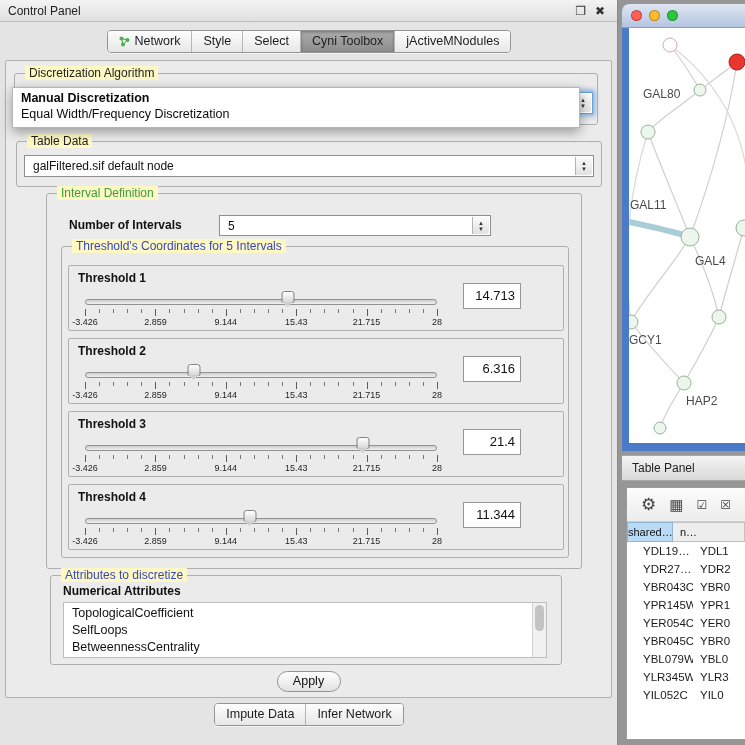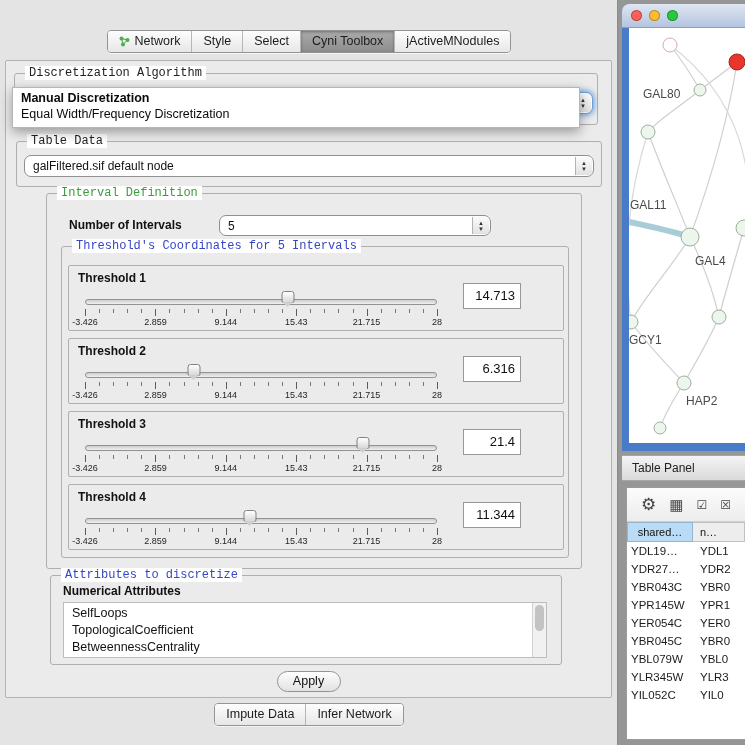--- a/index.html
+++ b/index.html
@@ -17,26 +17,26 @@
   .seg{display:flex;border:1px solid #949494;border-radius:4px;overflow:hidden;background:#f0f0f0;box-shadow:0 1px 0 rgba(255,255,255,.6);}
   .seg .tab{padding:3px 11px 4px;font-size:12.5px;color:#1c1c1c;background:linear-gradient(#fdfdfd,#e7e7e7);border-left:1px solid #b6b6b6;display:flex;align-items:center;gap:5px;white-space:nowrap;cursor:default;}
   .seg .tab:first-child{border-left:none;}
   .top-tabbar .tab.selected{background:linear-gradient(#ababab,#8d8d8d);box-shadow:inset 0 1px 3px rgba(0,0,0,.35);align-items:center;}
   .bottom-tabbar .tab.selected{background:linear-gradient(#868686,#6d6d6d);color:#fff;box-shadow:inset 0 1px 3px rgba(0,0,0,.4);}
   .tab-icon{display:inline-flex;}
 
   .cp-content{position:absolute;left:5px;top:60px;width:607px;height:638px;background:#ebebeb;border:1px solid #b2b2b2;border-radius:2px;box-sizing:border-box;}
 
   .group{position:absolute;border:1px solid #afafaf;border-radius:3px;box-sizing:border-box;}
-  .group-label{position:absolute;top:-8px;left:10px;background:#ffffff;padding:0 4px;font-size:12px;white-space:nowrap;font-family:Liberation Mono, monospace;}
+  .group-label{position:absolute;top:-8px;left:10px;background:#fef9c3;padding:0 4px;font-size:12px;white-space:nowrap;}
   .group-label.green{color:#3c9b3c;}
   .group-label.blue{color:#3646c3;}
   .group-label.plain{color:#222;}
 
-  .combo{position:absolute;background:#fff;border:1px solid #8f8f8f;border-radius:7px;font-size:12px;box-sizing:border-box;}
+  .combo{position:absolute;background:#fff;border:1px solid #8f8f8f;border-radius:0;font-size:12px;box-sizing:border-box;}
   .combo .combo-text{position:absolute;left:8px;top:0;bottom:0;display:flex;align-items:center;white-space:nowrap;}
   .combo .stepper{position:absolute;right:1px;top:1px;bottom:1px;width:16px;border-left:1px solid #b2b2b2;background:linear-gradient(#fbfbfb,#e1e1e1);border-radius:0 3px 3px 0;display:flex;flex-direction:column;align-items:center;justify-content:center;color:#333;}
   .stepper::before{content:"▲";font-size:6px;line-height:6px;}
   .stepper::after{content:"▼";font-size:6px;line-height:6px;}
   .combo.focused{border-color:#6b9fd8;box-shadow:0 0 5px 2px rgba(96,152,214,.75);}
 
   .popup{position:absolute;left:6px;top:26px;width:566px;background:#fff;border:1px solid #b6b6b6;box-shadow:0 4px 11px rgba(0,0,0,.35);z-index:40;padding:2px 0 5px;}
   .popup .ph{font-size:12.5px;color:#b2b2b2;text-align:center;line-height:16px;}
   .popup .opt{font-size:12.5px;color:#0a0a0a;line-height:16px;padding-left:8px;}
   .popup .opt.bold{font-weight:bold;}
@@ -73,31 +73,38 @@
   
   .tp-titlebar{position:absolute;left:622px;top:455px;width:123px;height:26px;background:linear-gradient(#f4f4f4,#d9d9d9);border-top:1px solid #a6a6a6;border-bottom:1px solid #a6a6a6;font-size:12px;line-height:24px;padding-left:10px;box-sizing:border-box;color:#222;}
   .tw{position:absolute;left:626px;top:487px;width:119px;height:253px;background:#fff;border:1px solid #9a9a9a;border-right:none;box-sizing:border-box;overflow:hidden;}
   .tw-toolbar{height:33px;background:linear-gradient(#fcfcfc,#ececec);border-bottom:1px solid #cfcfcf;display:flex;align-items:center;padding-left:14px;gap:13px;}
   .tb-icon{color:#444;display:inline-block;}
   .tb-icon:nth-child(1){font-size:17px;}
   .tb-icon:nth-child(2){font-size:15px;}
   .tb-icon:nth-child(3),.tb-icon:nth-child(4){font-size:12px;}
   .tw-header{display:flex;height:20px;}
   .th-cell{box-sizing:border-box;font-size:11px;line-height:18px;text-align:center;border:1px solid #c2c2c2;white-space:nowrap;overflow:hidden;}
-  .th-cell.sel{background:#b9dbf6;border-color:#92b5d2;width:66px;}
+  .th-cell.sel{background:#b9dbf6;border-color:#92b5d2;width:46px;}
   .th-cell.norm{background:#ededed;border-left:none;flex:1;text-align:left;padding-left:7px;}
   .trow{display:flex;height:18px;font-size:11.5px;color:#1b1b1b;}
-  .trow .c1{width:66px;padding-left:4px;box-sizing:border-box;line-height:18px;white-space:nowrap;overflow:hidden;}
+  .trow .c1{width:66px;padding-left:16px;box-sizing:border-box;line-height:18px;white-space:nowrap;overflow:hidden;}
   .trow .c2{flex:1;padding-left:7px;line-height:18px;white-space:nowrap;overflow:hidden;}
 </style>
 </head>
 <body>
 
 <div class="control-panel">
 
+  <div class="cp-titlebar">
+    <span>Control Panel</span>
+    <span class="cp-title-icons">
+      <span>❐</span>
+      <span>✖</span>
+    </span>
+  </div>
 
   <div class="top-tabbar">
     <div class="seg" id="top-seg">
         <div class="tab">
           <span class="tab-icon">
             <svg width="11" height="11" viewBox="0 0 11 11">
               <path d="M2.5 2.5 L8.5 4 L4 8.5 Z" fill="none" stroke="#3aa03a" stroke-width="1"></path>
               <circle cx="2.5" cy="2.5" r="2" fill="#4caf50"></circle>
               <circle cx="8.5" cy="4" r="2" fill="#4caf50"></circle>
               <circle cx="4" cy="8.5" r="2" fill="#4caf50"></circle>
@@ -336,22 +343,22 @@
       </div>
     </div>
 
     <div class="group" style="left:44px;top:514px;width:512px;height:90px;">
       <span class="group-label blue">Attributes to discretize</span>
       <div class="attr-title">Numerical Attributes</div>
       <div class="attr-list" id="attr-list">
         <div class="attr-scroll">
           <div class="attr-thumb"></div>
         </div>
-      <div class="attr-item">SelfLoops</div>
-          <div class="attr-item">TopologicalCoefficient</div>
+      <div class="attr-item">TopologicalCoefficient</div>
+          <div class="attr-item">SelfLoops</div>
           <div class="attr-item">BetweennessCentrality</div>
         </div>
     </div>
 
     <div class="apply-btn">Apply</div>
   </div>
 
   <div class="bottom-tabbar">
     <div class="seg" id="bottom-seg">
         <div class="tab">

